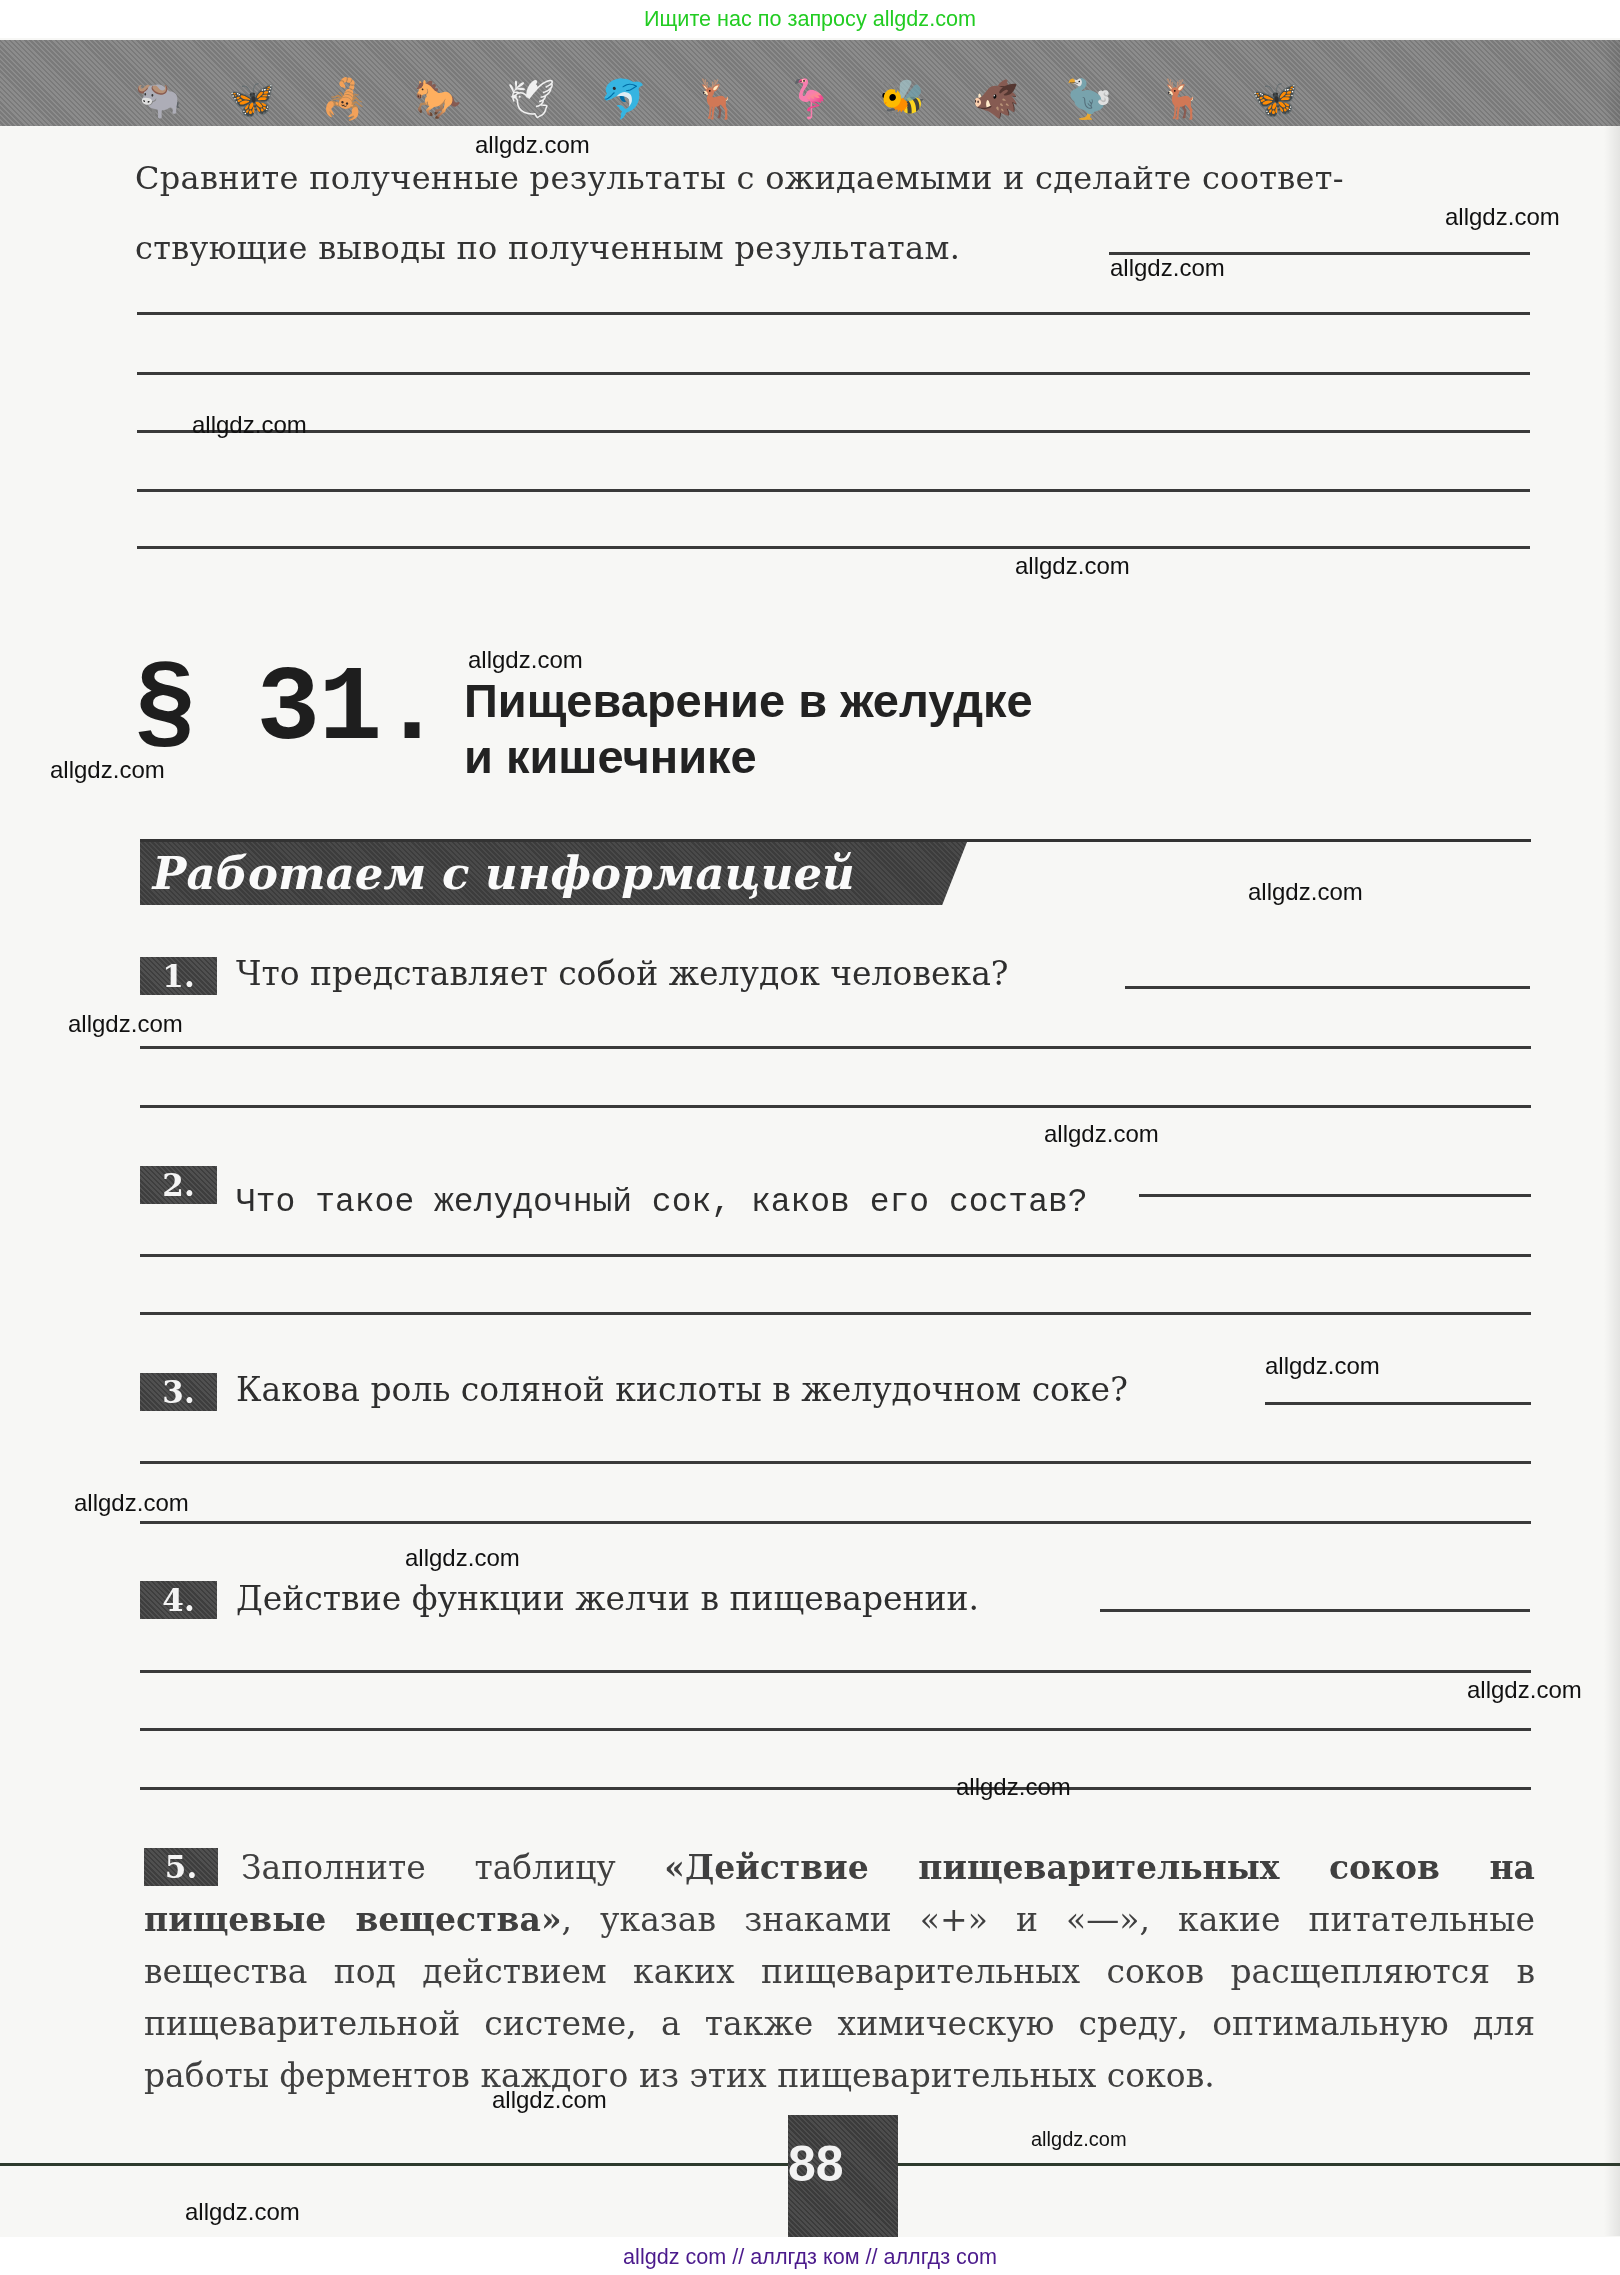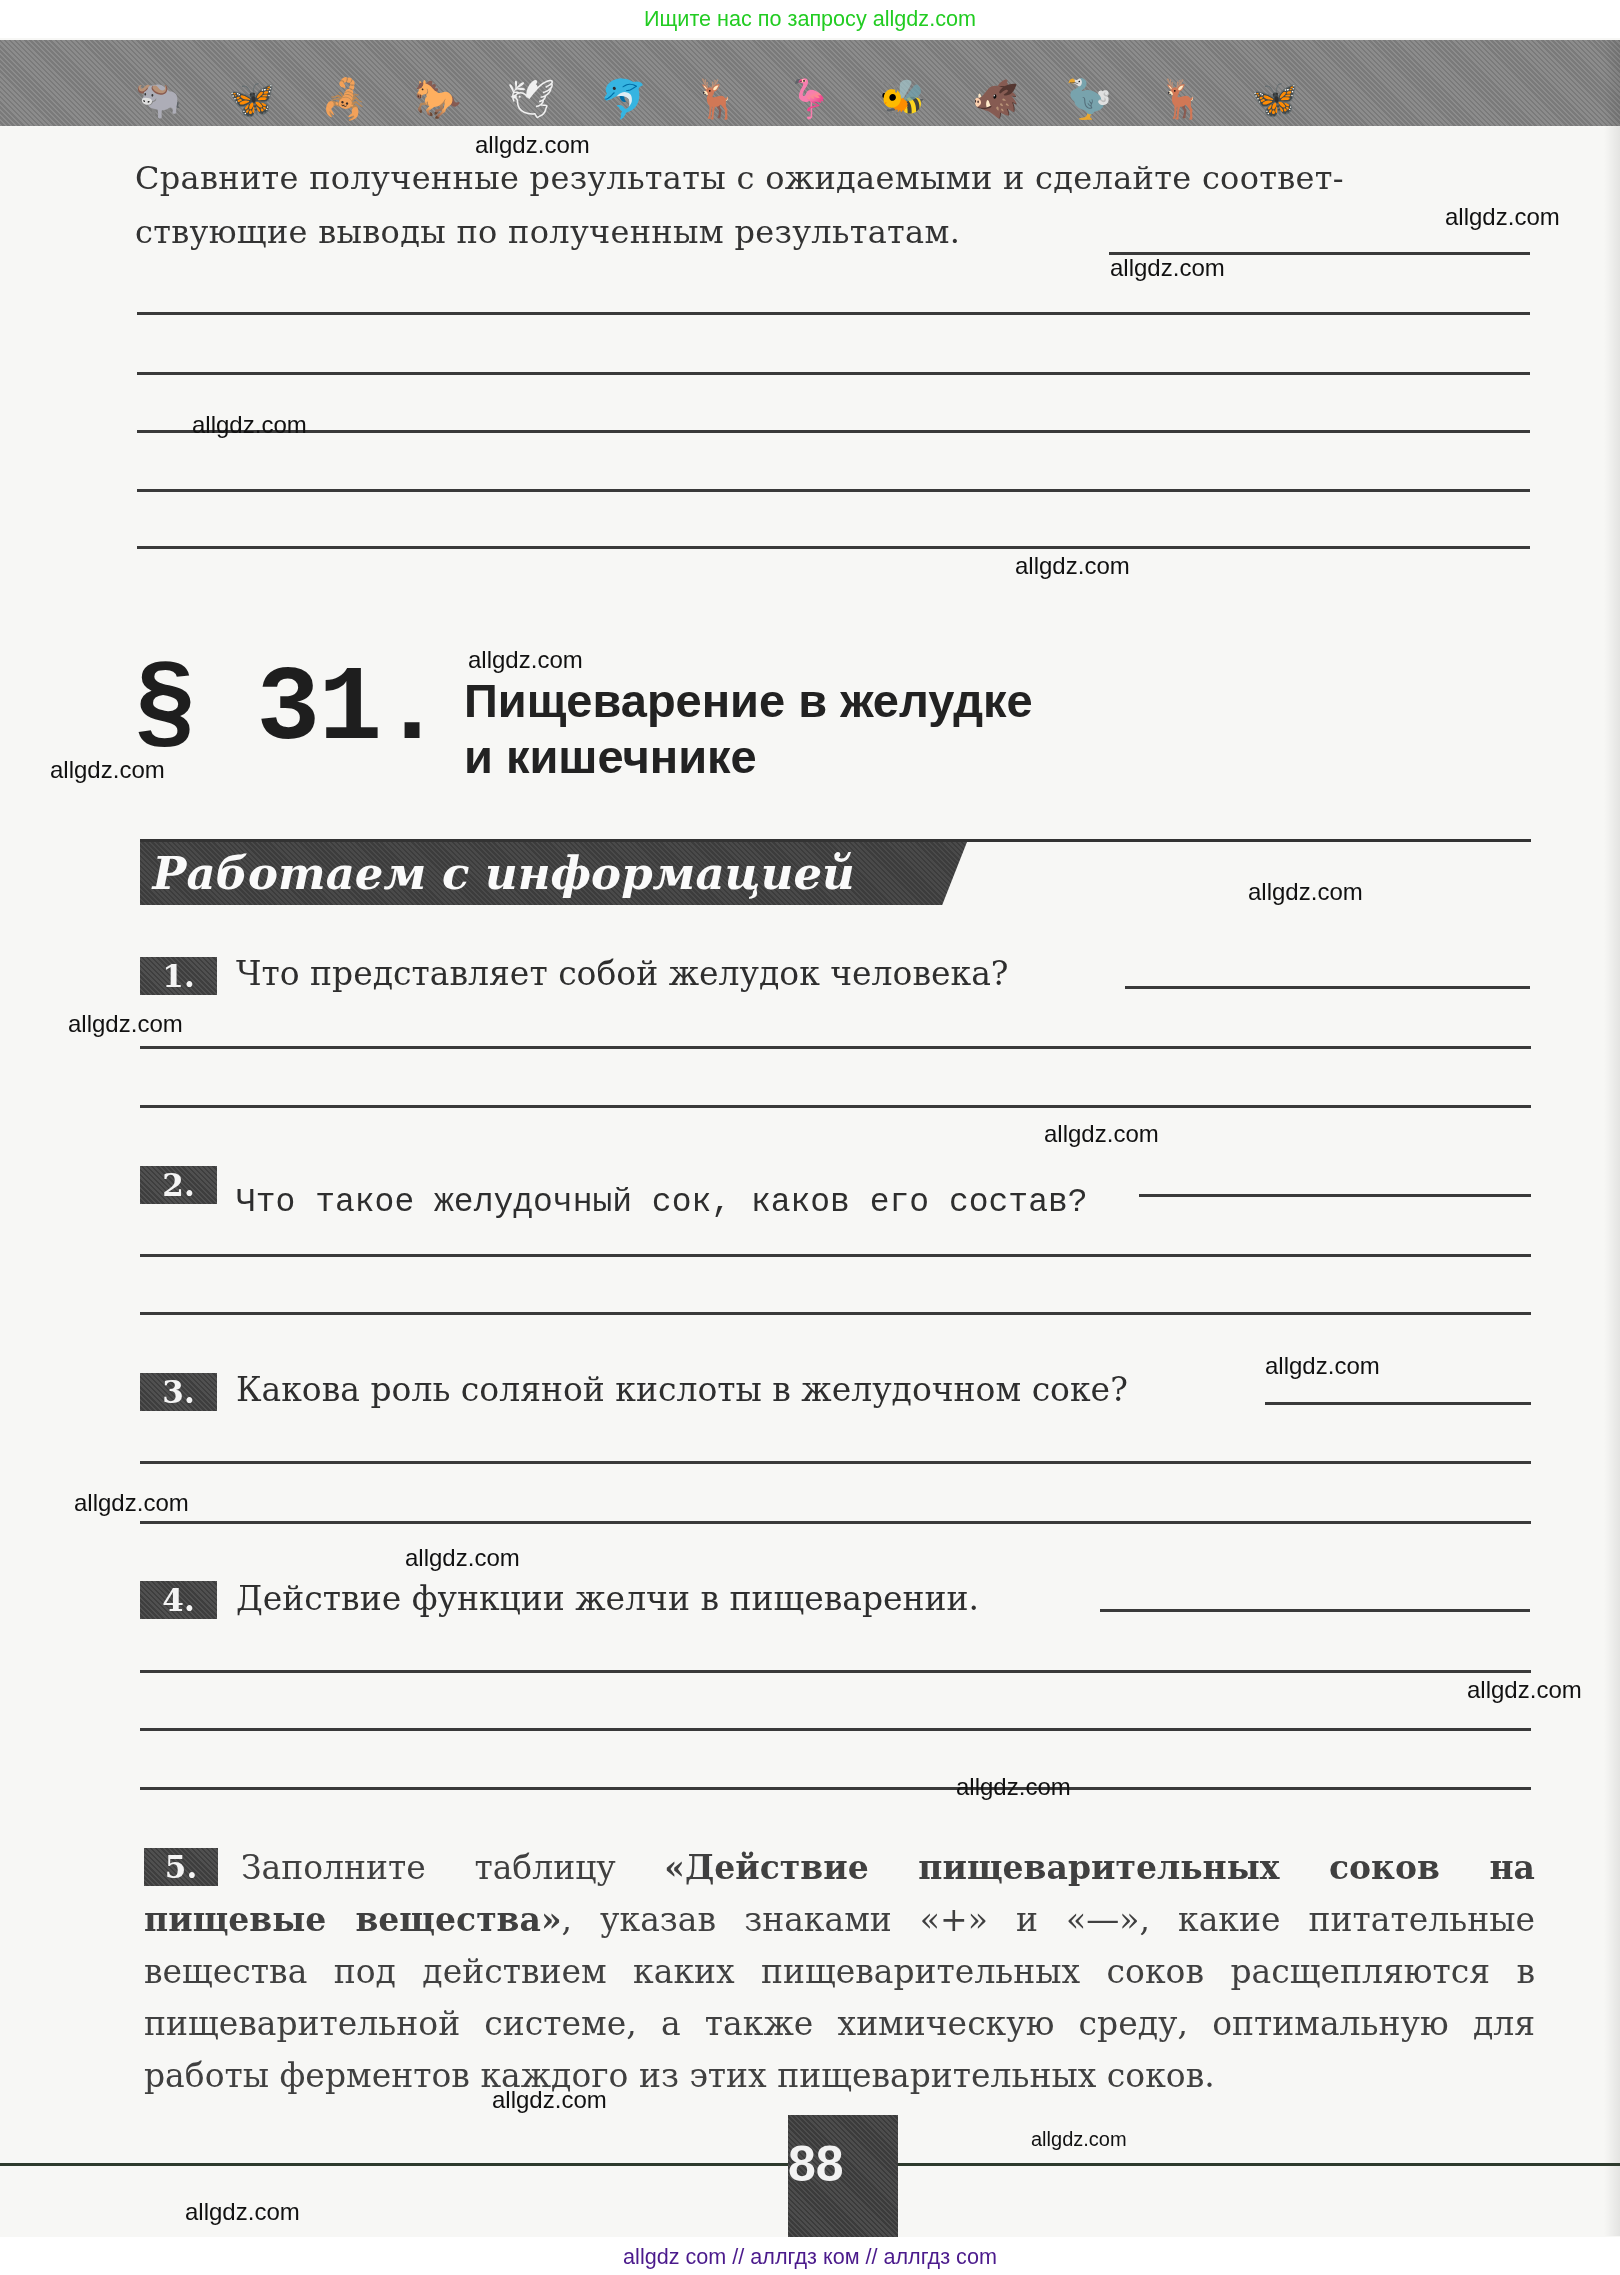--- a/index.html
+++ b/index.html
@@ -117,21 +117,21 @@
   <span class="animal">🐝</span>
   <span class="animal">🐗</span>
   <span class="animal">🦤</span>
   <span class="animal">🦌</span>
   <span class="animal">🦋</span>
 </div>
 
 <div class="right-shadow"></div>
 
 <div class="text" style="left:135px;top:160px;">Сравните полученные результаты с ожидаемыми и сделайте соответ-</div>
-<div class="text" style="left:135px;top:214px;">ствующие выводы по полученным результатам.</div>
+<div class="text" style="left:135px;top:230px;">ствующие выводы по полученным результатам.</div>
 <div class="rule" style="left:1109px;top:252px;width:421px;"></div>
 <div class="rule" style="left:137px;top:312px;width:1393px;"></div>
 <div class="rule" style="left:137px;top:372px;width:1393px;"></div>
 <div class="rule" style="left:137px;top:430px;width:1393px;"></div>
 <div class="rule" style="left:137px;top:489px;width:1393px;"></div>
 <div class="rule" style="left:137px;top:546px;width:1393px;"></div>
 
 <div class="section-num">§ 31.</div>
 <div class="section-title">
   <div>Пищеварение в желудке</div>

